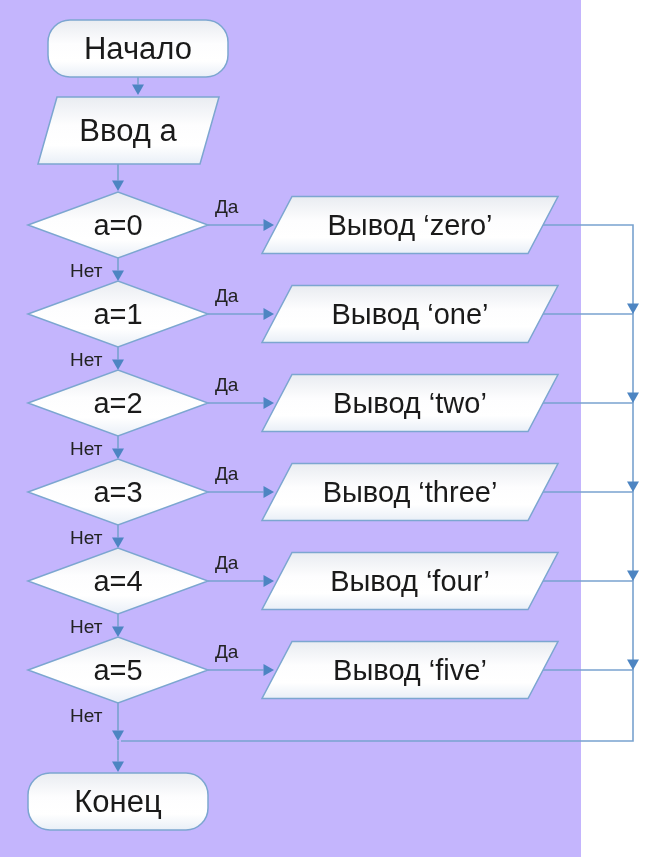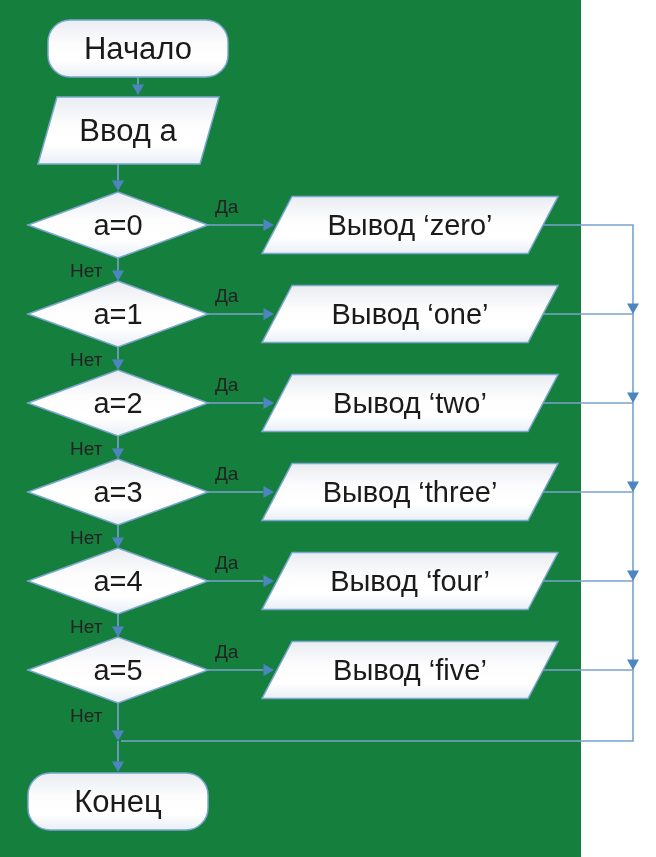--- a/index.html
+++ b/index.html
@@ -1,16 +1,16 @@
 <!DOCTYPE html>
 <html><head>
 <meta charset="utf-8">
 <style>
   html, body { margin: 0; padding: 0; background: #ffffff; }
-  .stage { position: relative; width: 581px; height: 857px; background: #15803d; }
+  .stage { position: relative; width: 581px; height: 857px; background: #c4b5fd; }
   svg { display: block; font-family: "Liberation Sans", "DejaVu Sans", sans-serif; }
   .shape  { fill: url(#shapeGrad); stroke: #7ca6d0; stroke-width: 1.5; }
   .line   { fill: none; stroke: #78a2cf; stroke-width: 1.6; }
   .arrow  { fill: #4d85c2; stroke: none; }
   .node-label   { font-size: 29px; fill: #1a1a1a; text-anchor: middle; }
   .term-label   { font-size: 31px; fill: #1a1a1a; text-anchor: middle; }
   .branch-label { font-size: 19px; fill: #222222; text-anchor: start; }
 </style>
 </head>
 <body>

